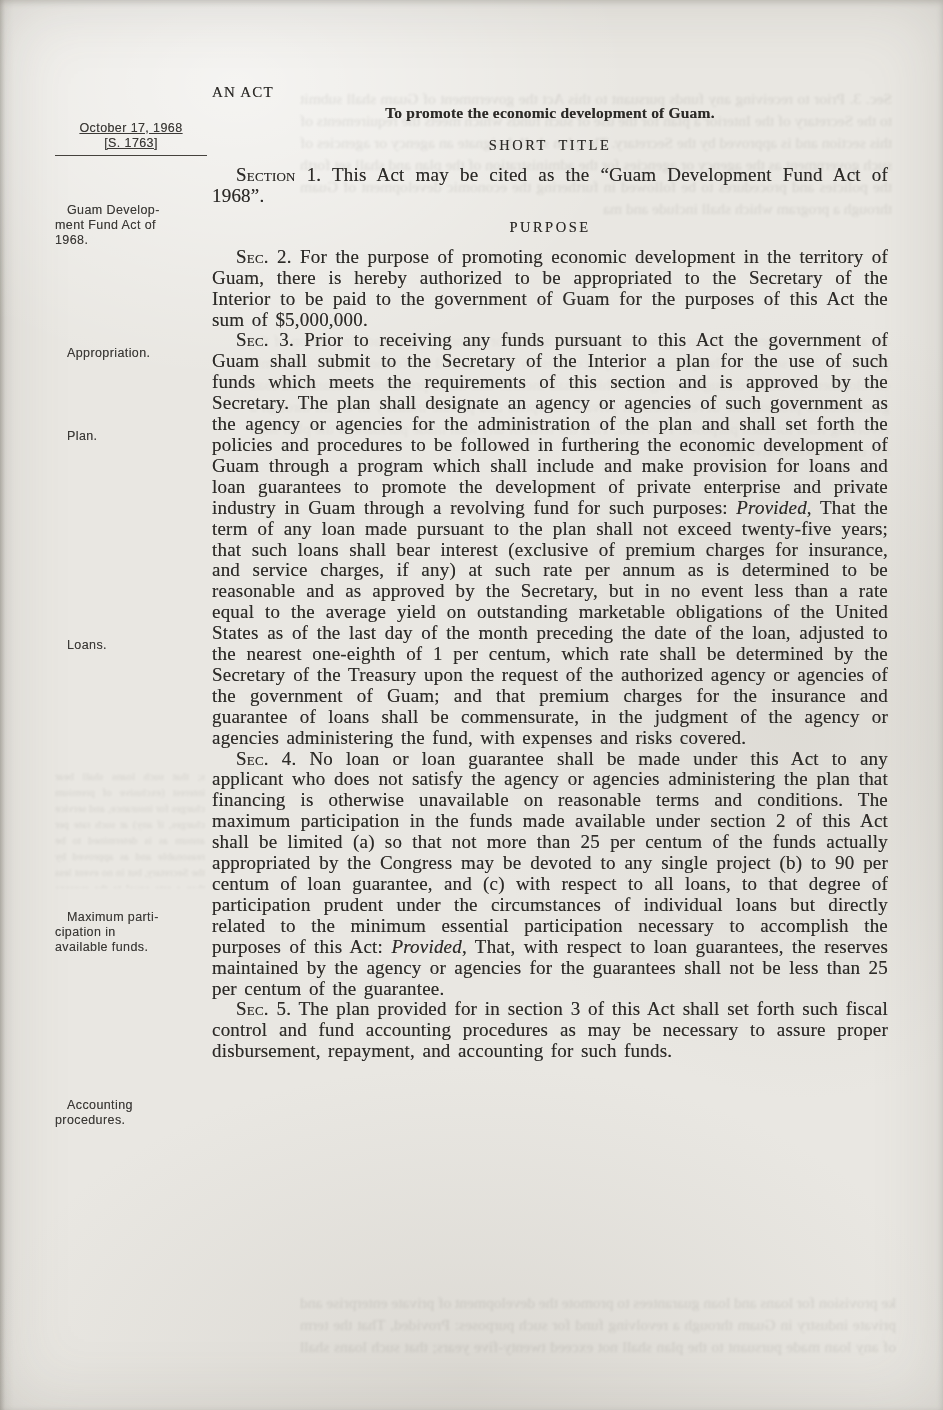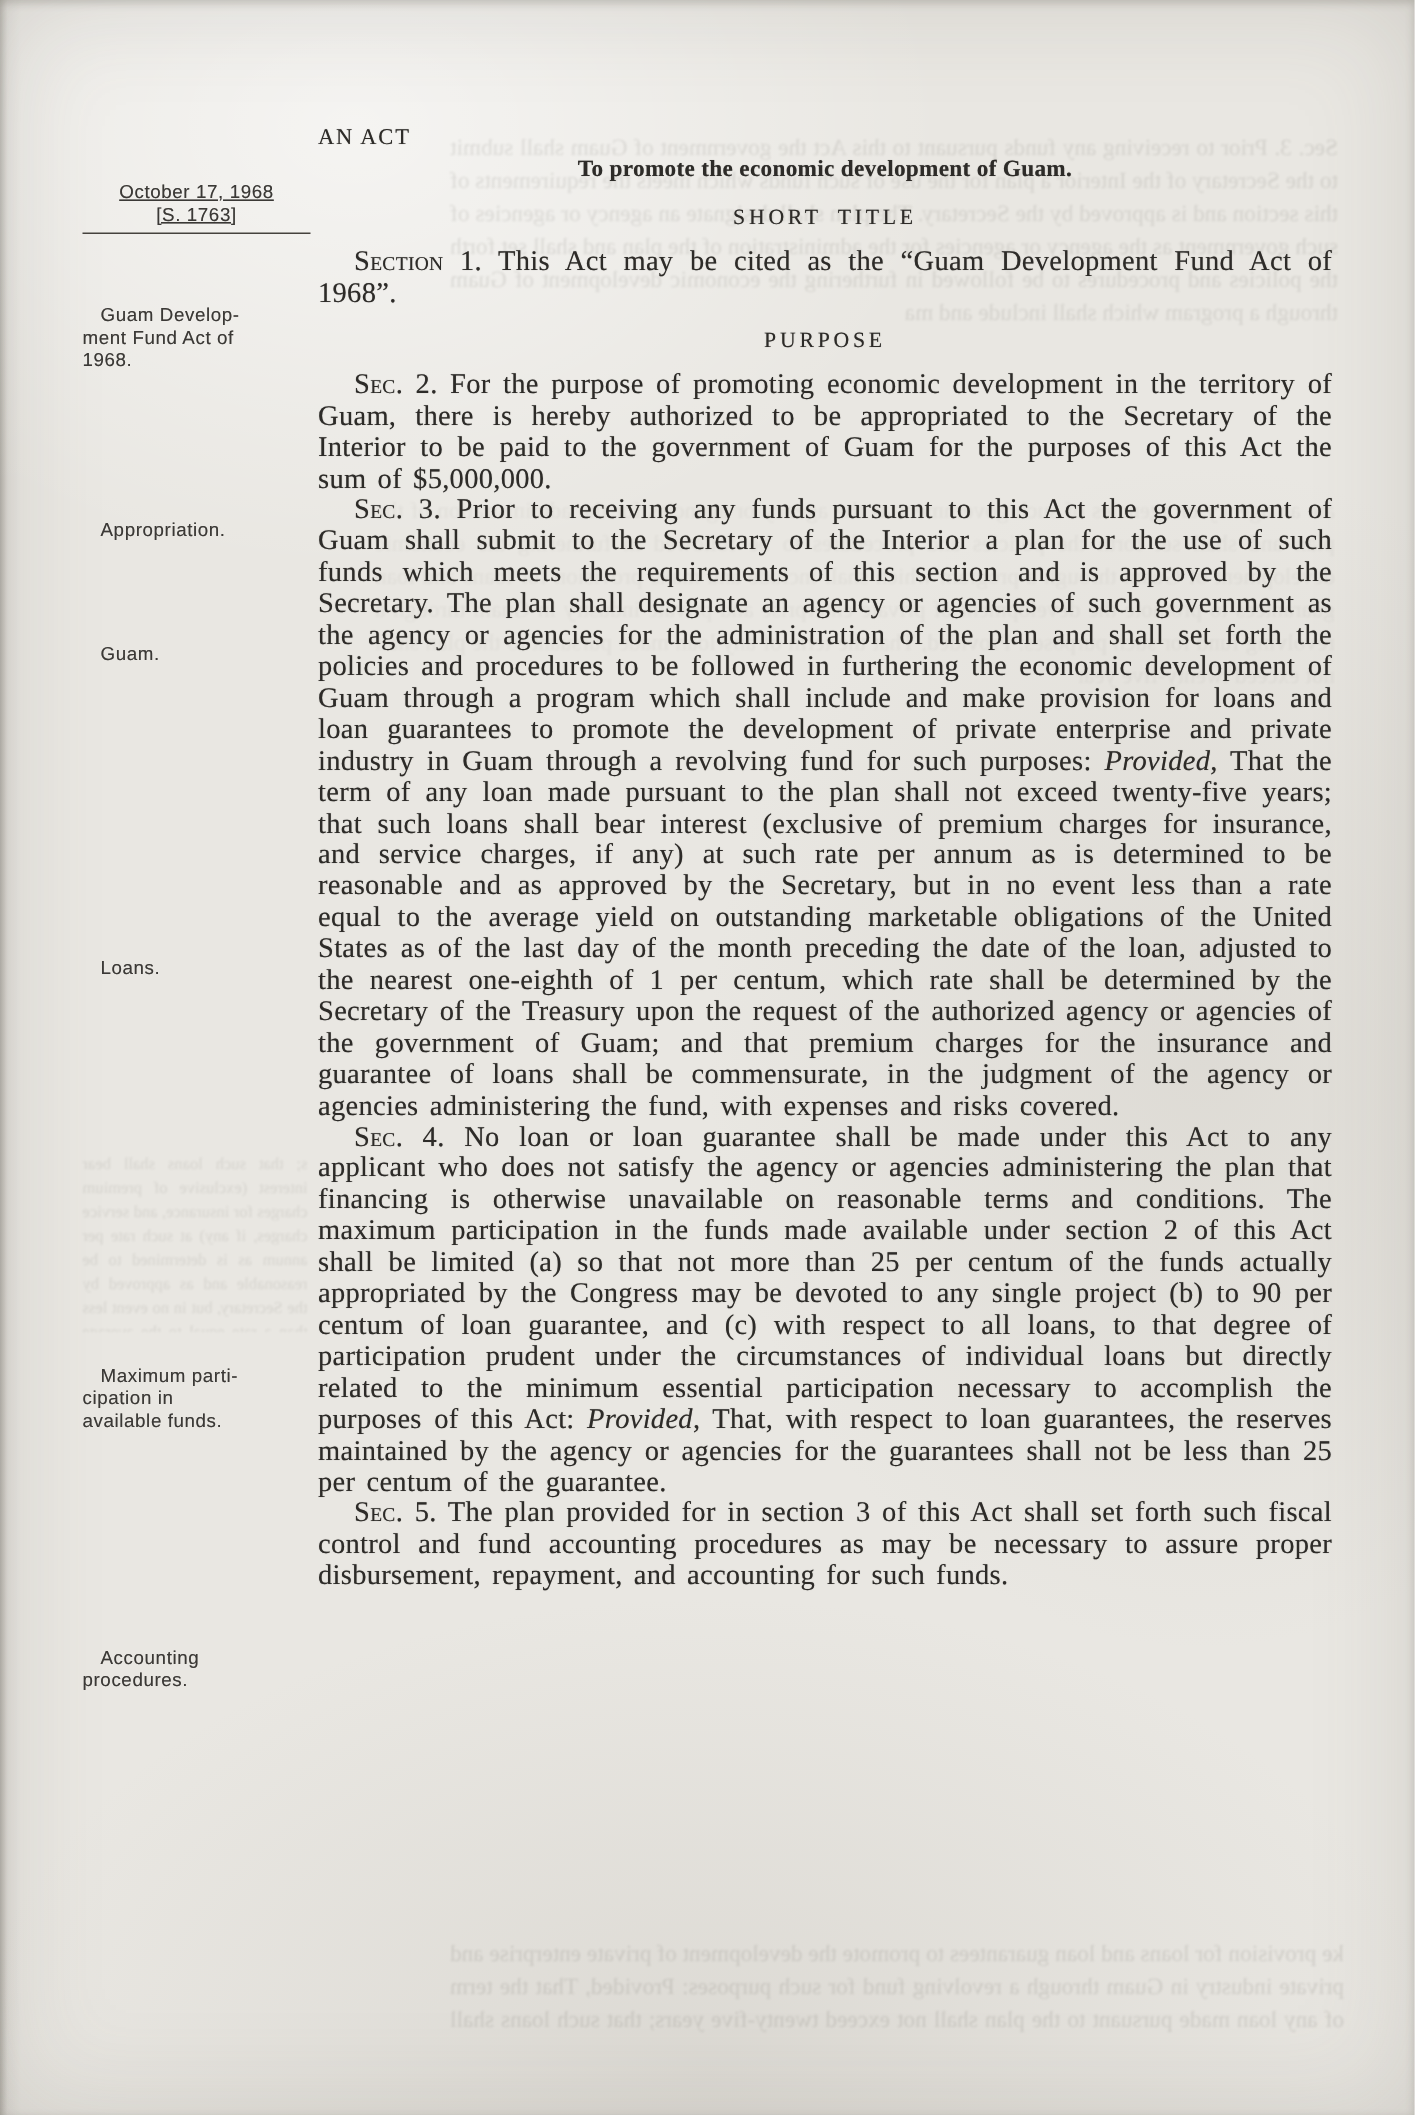--- a/index.html
+++ b/index.html
@@ -72,19 +72,19 @@
       <p class="para"><span class="seg-sc">Sec. 2.</span><span class="seg-n"> For the purpose of promoting economic development in the territory of Guam, there is hereby authorized to be appropriated to the Secretary of the Interior to be paid to the government of Guam for the purposes of this Act the sum of $5,000,000.</span></p>
       <p class="para"><span class="seg-sc">Sec. 3.</span><span class="seg-n"> Prior to receiving any funds pursuant to this Act the government of Guam shall submit to the Secretary of the Interior a plan for the use of such funds which meets the requirements of this section and is approved by the Secretary. The plan shall designate an agency or agencies of such government as the agency or agencies for the administration of the plan and shall set forth the policies and procedures to be followed in furthering the economic development of Guam through a program which shall include and make provision for loans and loan guarantees to promote the development of private enterprise and private industry in Guam through a revolving fund for such purposes: </span><span class="seg-i">Provided</span><span class="seg-n">, That the term of any loan made pursuant to the plan shall not exceed twenty-five years; that such loans shall bear interest (exclusive of premium charges for insurance, and service charges, if any) at such rate per annum as is determined to be reasonable and as approved by the Secretary, but in no event less than a rate equal to the average yield on outstanding marketable obligations of the United States as of the last day of the month preceding the date of the loan, adjusted to the nearest one-eighth of 1 per centum, which rate shall be determined by the Secretary of the Treasury upon the request of the authorized agency or agencies of the government of Guam; and that premium charges for the insurance and guarantee of loans shall be commensurate, in the judgment of the agency or agencies administering the fund, with expenses and risks covered.</span></p>
       <p class="para"><span class="seg-sc">Sec. 4.</span><span class="seg-n"> No loan or loan guarantee shall be made under this Act to any applicant who does not satisfy the agency or agencies administering the plan that financing is otherwise unavailable on reasonable terms and conditions. The maximum participation in the funds made available under section 2 of this Act shall be limited (a) so that not more than 25 per centum of the funds actually appropriated by the Congress may be devoted to any single project (b) to 90 per centum of loan guarantee, and (c) with respect to all loans, to that degree of participation prudent under the circumstances of individual loans but directly related to the minimum essential participation necessary to accomplish the purposes of this Act: </span><span class="seg-i">Provided</span><span class="seg-n">, That, with respect to loan guarantees, the reserves maintained by the agency or agencies for the guarantees shall not be less than 25 per centum of the guarantee.</span></p>
       <p class="para"><span class="seg-sc">Sec. 5.</span><span class="seg-n"> The plan provided for in section 3 of this Act shall set forth such fiscal control and fund accounting procedures as may be necessary to assure proper disbursement, repayment, and accounting for such funds.</span></p>
     </div>
 
   <div>
       <div class="margin-note center" style="top: 121px;">October 17, 1968<br>[S. 1763]<div class="note-rule"></div></div>
       <div class="margin-note" style="top: 202.9px;">Guam Develop-<br>ment Fund Act of<br>1968.</div>
       <div class="margin-note" style="top: 345.625px;">Appropriation.</div>
-      <div class="margin-note" style="top: 429.25px;">Guam.</div>
+      <div class="margin-note" style="top: 429.25px;">Plan.</div>
       <div class="margin-note" style="top: 638.25px;">Loans.</div>
       <div class="margin-note" style="top: 910.075px;">Maximum parti-<br>cipation in<br>available funds.</div>
       <div class="margin-note" style="top: 1098.25px;">Accounting<br>procedures.</div>
     </div>
 
 </div>
 
 </body></html>

